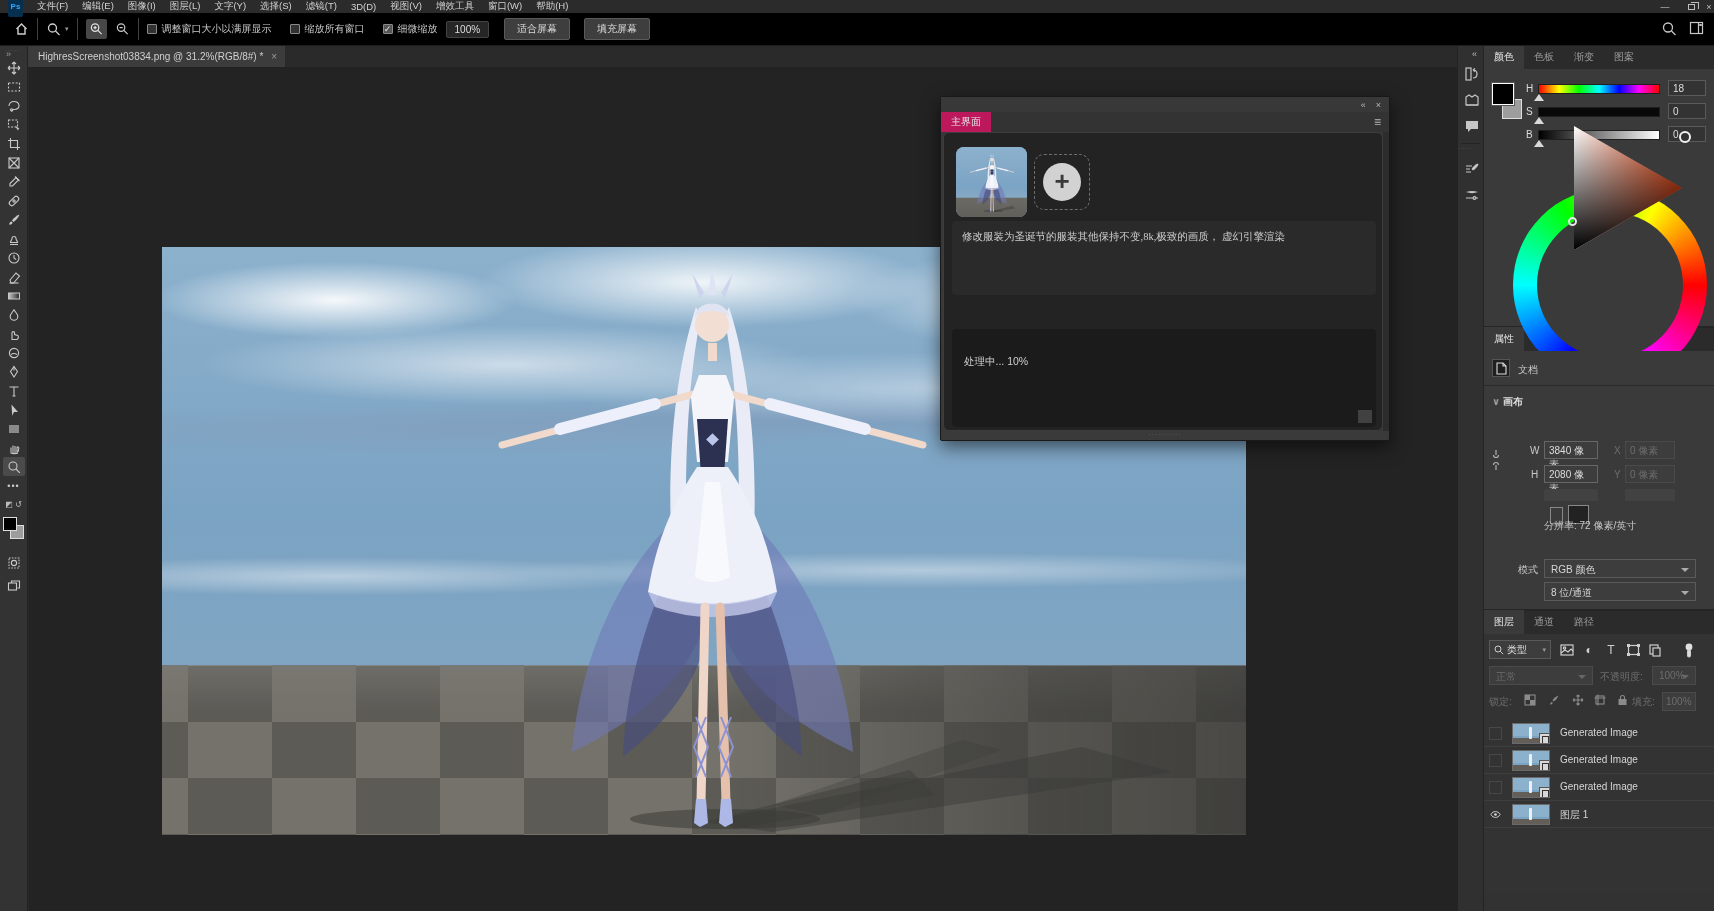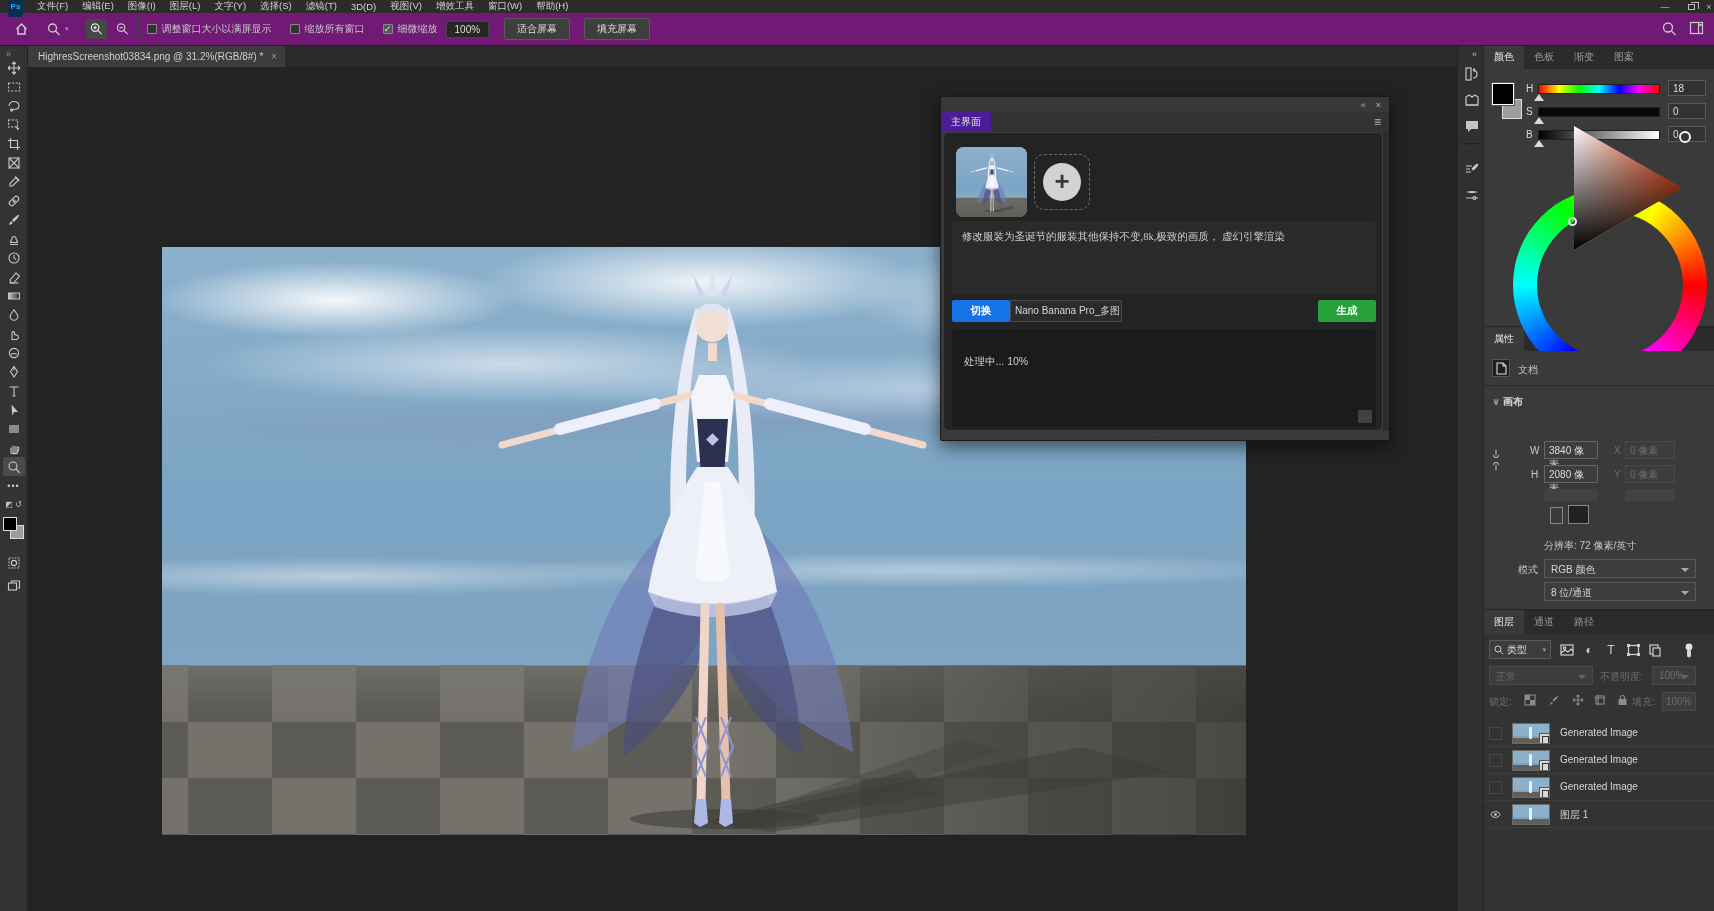--- a/index.html
+++ b/index.html
@@ -10,21 +10,21 @@
   
   #menubar { position:absolute; left:0; top:0; width:1714px; height:13px; background:#2b2b2b; display:flex; align-items:center; font-size:9.5px; color:#d2d2d2; z-index:50; }
   #ps-logo { width:15px; height:20px; margin:0 7px 0 8px; background:#06304d; color:#31a8ff; font-size:8px; font-weight:bold; display:flex; align-items:center; justify-content:center; border-radius:2px; }
   .menu-item { padding:0 7px; white-space:nowrap; }
   #win-controls { margin-left:auto; display:flex; align-items:center; height:13px; }
   .winbtn { width:26px; height:13px; display:flex; align-items:center; justify-content:center; color:#bdbdbd; font-size:9px; }
   .restore-glyph { width:7px; height:6px; border:1px solid #bdbdbd; position:relative; }
   .restore-glyph:before { content:""; position:absolute; left:2px; top:-3px; width:7px; height:6px; border:1px solid #bdbdbd; border-bottom:none; border-left:none; }
 
   
-  #optionsbar { position:absolute; left:0; top:13px; width:1714px; height:33px; background:#701a75; border-bottom:1px solid #1f1f1f; display:flex; align-items:center; font-size:10px; color:#c8c8c8; z-index:49; }
+  #optionsbar { position:absolute; left:0; top:13px; width:1714px; height:33px; background:#000000; border-bottom:1px solid #1f1f1f; display:flex; align-items:center; font-size:10px; color:#c8c8c8; z-index:49; }
   .ob-sep { width:1px; height:22px; background:#424242; margin:0 8px; }
   .ob-icon { display:flex; align-items:center; justify-content:center; }
   .tool-active-box { background:#474747; border-radius:2px; padding:3px; }
   .checkbox { width:10px; height:10px; border:1px solid #8a8a8a; border-radius:1px; margin-right:5px; display:inline-flex; align-items:center; justify-content:center; font-size:9px; color:#e8e8e8; background:#323232; }
   .checkbox.checked { background:#555; }
   .ob-field { background:#262626; border:1px solid #444; border-radius:2px; padding:2px 8px; margin:0 8px; color:#ddd; }
   .ob-btn { background:#3e3e3e; border:1px solid #5a5a5a; border-radius:2px; padding:3px 12px; margin:0 7px; color:#ddd; }
   .ob-right { margin-left:auto; display:flex; align-items:center; gap:12px; padding-right:10px; }
 
   
@@ -68,21 +68,21 @@
     background-position:0 0, 0 0, 26px 0;
     border-top:1px solid rgba(160,175,188,.35);
   }
   #char-svg { position:absolute; left:328px; top:0px; width:445px; height:588px; }
   #floor-shadow { position:absolute; left:0; top:418px; width:1084px; height:170px; }
 
   
   #plugin-panel { position:absolute; left:940px; top:96px; width:450px; height:345px; background:#383838; border:1px solid #191919; box-shadow:0 6px 18px rgba(0,0,0,.55); z-index:40; border-radius:2px; }
   #pp-titlebar { height:15px; display:flex; align-items:center; justify-content:flex-end; gap:10px; padding-right:8px; color:#b5b5b5; font-size:9px; background:#383838; }
   #pp-tabrow { height:20px; background:#333; display:flex; align-items:center; position:relative; }
-  #pp-tab { background:#4c1d95; color:#e6e6e6; font-size:10px; padding:3px 10px; height:20px; display:flex; align-items:center; }
+  #pp-tab { background:#be185d; color:#e6e6e6; font-size:10px; padding:3px 10px; height:20px; display:flex; align-items:center; }
   #pp-menu { position:absolute; right:8px; color:#b8b8b8; font-size:12px; }
   #pp-content { position:absolute; left:2px; top:35px; width:440px; height:299px; background:#232323; border:1px solid #3d3d3d; border-radius:6px; }
   #pp-scrolltrack { position:absolute; right:0px; top:35px; width:6px; height:299px; background:#2c2c2c; }
   #pp-thumb { position:absolute; left:12px; top:14px; width:71px; height:70px; border-radius:8px; overflow:hidden; background:linear-gradient(#8cb1cd 0 55%, #7fa5c2 0); }
   .mini-scene { position:relative; width:100%; height:100%;
     background:linear-gradient(#8cb1cd 0%, #7ba3c3 58%, #86aac4 72%, #6b6a64 72.5%, #605f5a 100%); }
   .mini-scene svg { position:absolute; left:50%; top:4%; transform:translateX(-50%); height:92%; }
   #pp-add-slot { position:absolute; left:90px; top:21px; width:56px; height:56px; border:1px dashed #6e6e6e; border-radius:10px; display:flex; align-items:center; justify-content:center; }
   #pp-add-circle { width:38px; height:38px; border-radius:50%; background:#d2d2d2; color:#3a3a3a; font-size:26px; line-height:36px; text-align:center; font-weight:bold; }
   #pp-prompt { position:absolute; left:8px; top:88px; width:424px; height:74px; background:#2a2a2a; border-radius:4px; padding:8px 10px; font-size:10.5px; color:#cfcfcf; line-height:1.5;font-family:Liberation Serif, serif; }
@@ -488,25 +488,20 @@
         <div class="mini-scene">
           <svg viewBox="0 0 445 588" width="46" height="64">
               <use href="#charsym"></use>
             </svg>
         </div>
       </div>
       <div id="pp-add-slot">
         <div id="pp-add-circle">+</div>
       </div>
       <div id="pp-prompt">修改服装为圣诞节的服装其他保持不变,8k,极致的画质， 虚幻引擎渲染</div>
-      <div id="pp-btnrow">
-        <div id="pp-switch">切换</div>
-        <div id="pp-model">Nano Banana Pro_多图</div>
-        <div id="pp-generate">生成</div>
-      </div>
       <div id="pp-status">
         <div id="pp-status-text">处理中... 10%</div>
         <div id="pp-scrollthumb"></div>
       </div>
     </div>
     <div id="pp-scrolltrack"></div>
     <div id="pp-bottombar">··········</div>
   </div>
 
   <div id="dock-strip">
@@ -607,21 +602,21 @@
       <span class="prop-lbl dim" style="left:130px;top:94px">X</span>
       <div class="prop-field dim" style="left:141px;top:90px;width:50px">0 像素</div>
       <span class="prop-lbl" style="left:47px;top:118px">H</span>
       <div class="prop-field" style="left:60px;top:114px;width:54px">2080 像素</div>
       <span class="prop-lbl dim" style="left:130px;top:118px">Y</span>
       <div class="prop-field dim" style="left:141px;top:114px;width:50px">0 像素</div>
       <div class="ghost-btn" style="left:60px;top:138px;width:54px"></div>
       <div class="ghost-btn" style="left:141px;top:138px;width:50px"></div>
       <div class="orient" style="left:66px;top:156px;width:13px;height:17px"></div>
       <div class="orient" style="left:84px;top:154px;width:21px;height:19px;background:#222"></div>
-      <div class="prop-lbl" style="left:60px;top:188px">分辨率: 72 像素/英寸</div>
+      <div class="prop-lbl" style="left:60px;top:168px">分辨率: 72 像素/英寸</div>
       <span class="prop-lbl" style="left:34px;top:212px">模式</span>
       <div class="dropdown" style="left:60px;top:208px;width:152px"><span>RGB 颜色</span><span class="dd-arrow"></span></div>
       <div class="dropdown" style="left:60px;top:231px;width:152px"><span>8 位/通道</span><span class="dd-arrow"></span></div>
     </div>
     <div class="pdivider"></div>
 
     <div class="ptabs">
       <div class="ptab active">图层</div>
       <div class="ptab">通道</div>
       <div class="ptab">路径</div>

